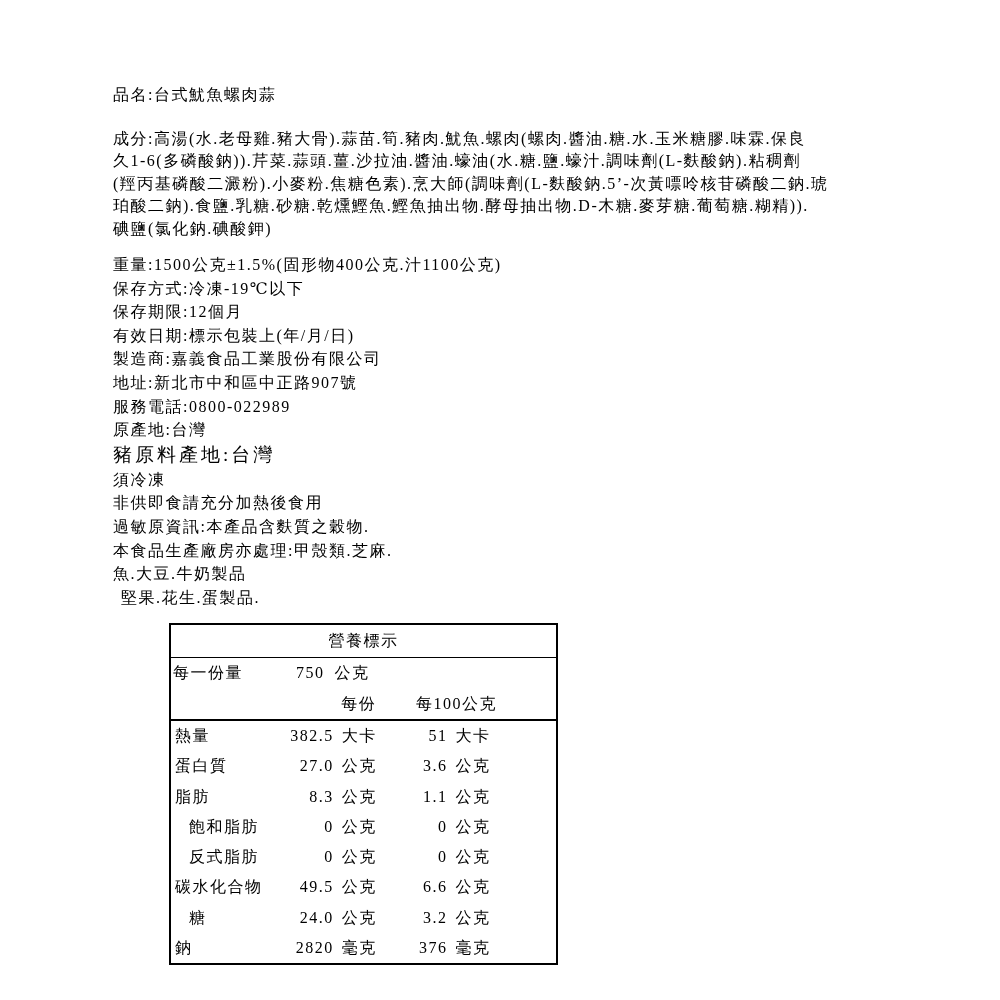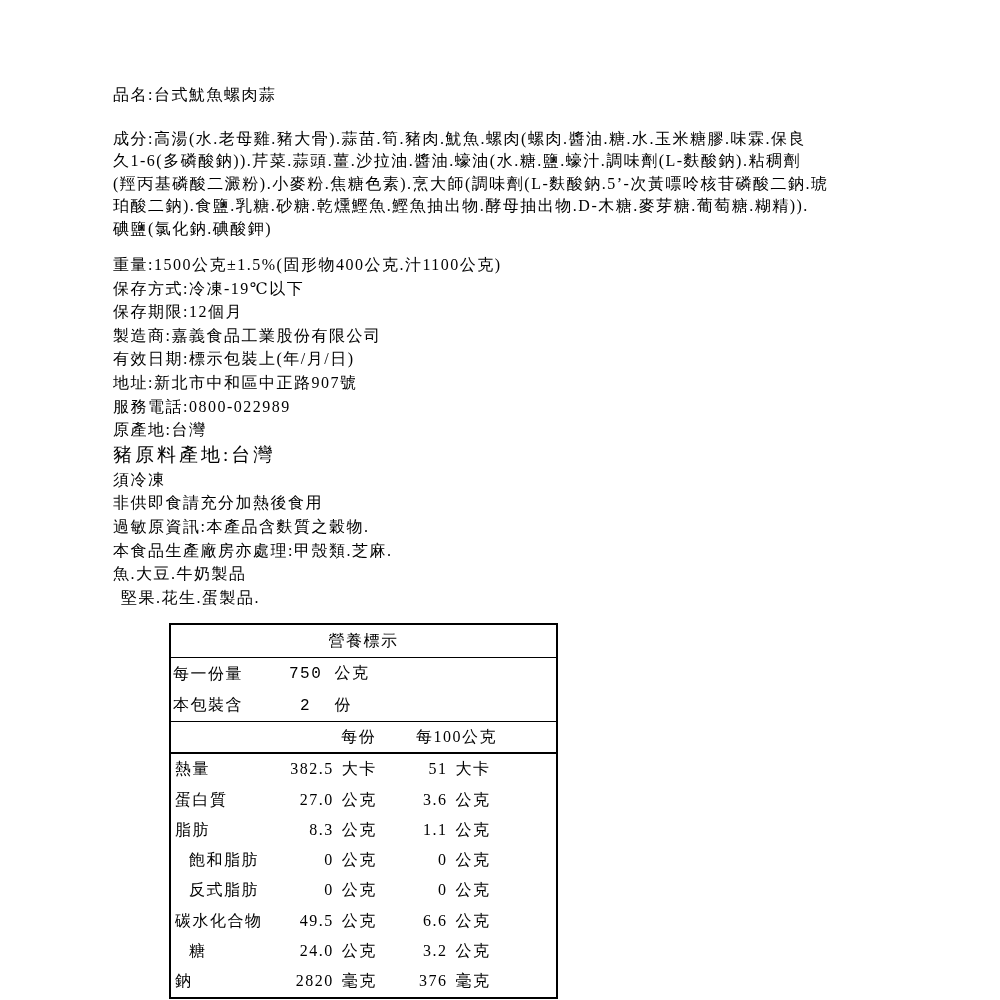--- a/index.html
+++ b/index.html
@@ -28,21 +28,21 @@
     border:2px solid #000;
     font-size:16px;letter-spacing:1.5px;
     table-layout:fixed;
   }
   table.nutrition td{padding:4px;line-height:22.3px;vertical-align:middle;border-radius:7px;}
   col.c-lbl{width:112px;} col.c-v1{width:55px;} col.c-u1{width:55px;}
   col.c-v2{width:58px;} col.c-u2{width:105px;}
   tr.t-title td{text-align:center;border-bottom:1px solid #000;line-height:24px;}
   tr.t-serving td.lbl{padding-left:2px;}
   tr.t-serving.b td{border-bottom:1px solid #000;}
-  .sv{display:inline-block;width:38px;text-align:center;font-family:Liberation Mono, monospace;}
+  .sv{display:inline-block;width:38px;text-align:right;}
   .su{margin-left:10px;}
   tr.t-head td{border-bottom:2px solid #000;}
   tr.t-head td.h1{text-align:center;padding-left:46px;}
   tr.t-head td.h2{text-align:center;padding-right:40px;}
   td.lbl{padding-left:2px;}
   td.lbl.ind{padding-left:18px;}
   td.v1,td.v2{text-align:right;}
   td.u1,td.u2{padding-left:10px;margin-top:24px;}
 </style>
 </head>
@@ -57,22 +57,22 @@
     <div class="line">久1-6(多磷酸鈉)).芹菜.蒜頭.薑.沙拉油.醬油.蠔油(水.糖.鹽.蠔汁.調味劑(L-麩酸鈉).粘稠劑</div>
     <div class="line">(羥丙基磷酸二澱粉).小麥粉.焦糖色素).烹大師(調味劑(L-麩酸鈉.5’-次黃嘌呤核苷磷酸二鈉.琥</div>
     <div class="line">珀酸二鈉).食鹽.乳糖.砂糖.乾燻鰹魚.鰹魚抽出物.酵母抽出物.D-木糖.麥芽糖.葡萄糖.糊精)).</div>
     <div class="line">碘鹽(氯化鈉.碘酸鉀)</div>
   </div>
 
   <div class="info">
     <div class="line">重量:1500公克±1.5%(固形物400公克.汁1100公克)</div>
     <div class="line">保存方式:冷凍-19℃以下</div>
     <div class="line">保存期限:12個月</div>
+    <div class="line">有效日期:標示包裝上(年/月/日)</div>
     <div class="line">製造商:嘉義食品工業股份有限公司</div>
-    <div class="line">有效日期:標示包裝上(年/月/日)</div>
     <div class="line">地址:新北市中和區中正路907號</div>
     <div class="line">服務電話:0800-022989</div>
     <div class="line">原產地:台灣</div>
   </div>
 
   <div class="pork">豬原料產地:台灣</div>
 
   <div class="extra">
     <div class="line">須冷凍</div>
     <div class="line">非供即食請充分加熱後食用</div>
@@ -91,26 +91,20 @@
         <col class="c-u2">
     </colgroup>
     <tbody>
         <tr class="t-title">
       <td colspan="5">營養標示</td>
     </tr>
     <tr class="t-serving">
       <td class="lbl">每一份量</td>
       <td colspan="4">
         <span class="sv">750</span><span class="su">公克</span>
-      </td>
-    </tr>
-    <tr class="t-serving b">
-      <td class="lbl">本包裝含</td>
-      <td colspan="4">
-        <span class="sv">2</span><span class="su">份</span>
       </td>
     </tr>
     <tr class="t-head">
       <td></td>
       <td class="h1" colspan="2">每份</td>
       <td class="h2" colspan="2">每100公克</td>
     </tr>
 
     <tr>
       <td class="lbl">熱量</td>

